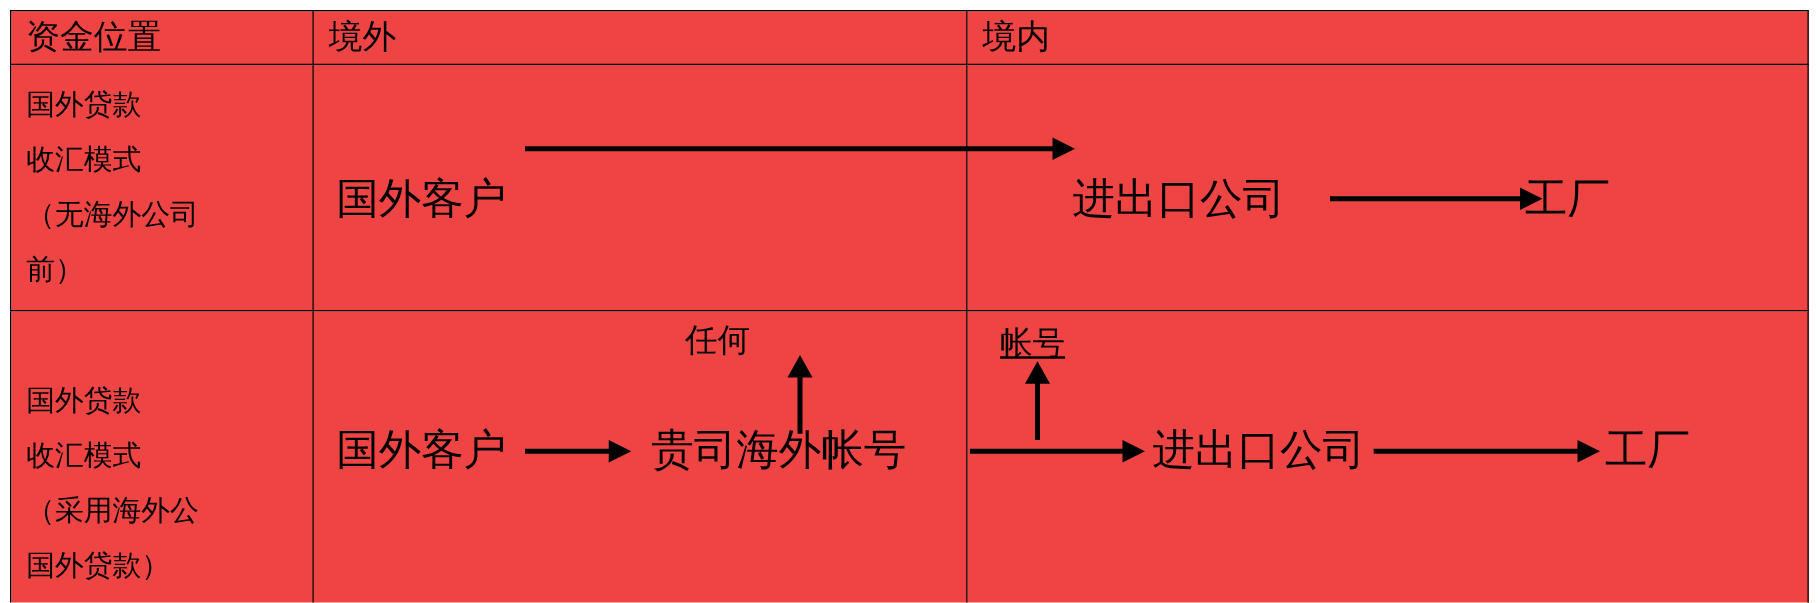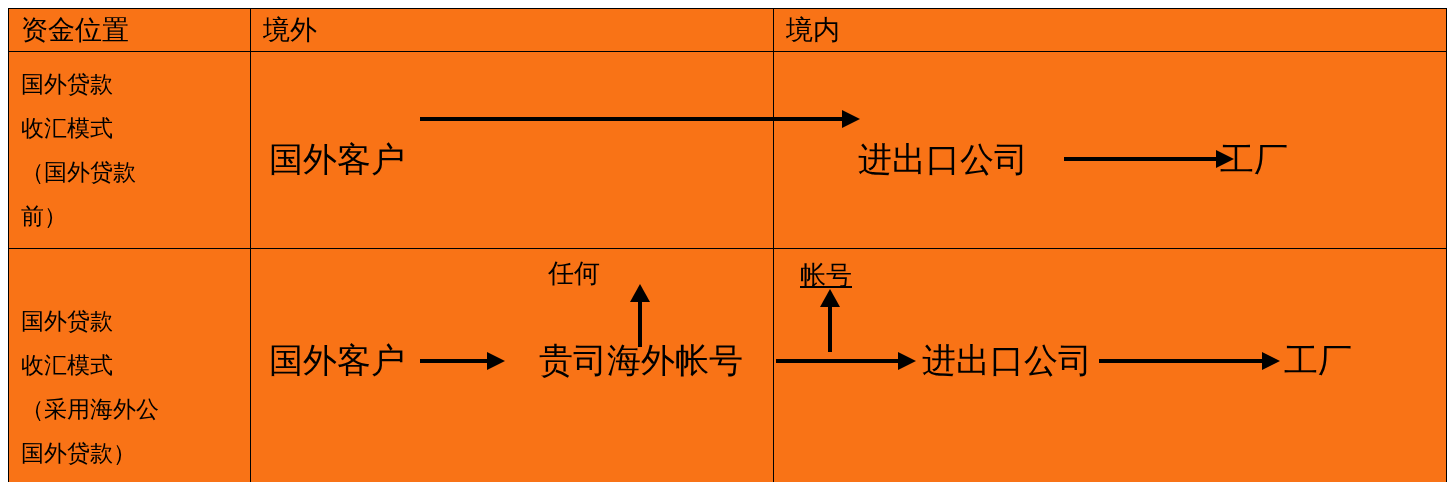--- a/index.html
+++ b/index.html
@@ -27,21 +27,21 @@
     left: 8px;
     top: 8px;
     width: 1438px;
     border-collapse: collapse;
     table-layout: fixed;
   }
   table.flow-table td {
     border: 1px solid #000000;
     padding: 0;
     vertical-align: top;
-    background: #f97316;
+    background: #ef4444;
   }
 
   col.c-label { width: 242px; }
   col.c-off   { width: 523px; }
   col.c-on    { width: 673px; }
 
   
   tr.header-row td { height: 42px; }
   .hdr-text {
     font-size: 27px;
@@ -159,21 +159,21 @@
         <td>
           <div class="hdr-text">境内</div>
         </td>
       </tr>
 
       <tr class="row-1">
         <td>
           <div class="label-cell">
             <span class="ln">国外贷款</span>
             <span class="ln">收汇模式</span>
-            <span class="ln">（国外贷款</span>
+            <span class="ln">（无海外公司</span>
             <span class="ln">前）</span>
           </div>
         </td>
 
         <td>
           <div class="cellwrap">
             <div class="node" style="left:18px; top:92px;">国外客户</div>
           </div>
         </td>
 
@@ -201,21 +201,21 @@
         <td>
           <div class="cellwrap">
             <div class="sidelabel" style="left:297px; top:10px;">任何</div>
 
             <div class="arrow-v" style="left:387px; top:52px; height:46px;"></div>
 
             <div class="node" style="left:18px; top:96px;">国外客户</div>
 
             <div class="arrow-h" style="left:169px; top:110px; width:68px;"></div>
 
-            <div class="node" style="left:288px; top:96px;">贵司海外帐号</div>
+            <div class="node" style="left:270px; top:96px;">贵司海外帐号</div>
           </div>
         </td>
 
         <td>
           <div class="cellwrap">
             <div class="sidelabel" style="left:26px; top:12px;text-decoration:underline;">帐号</div>
 
             <div class="arrow-v" style="left:54px; top:57px; height:46px;"></div>
 
             <div class="arrow-h" style="left:2px; top:110px; width:123px;"></div>

